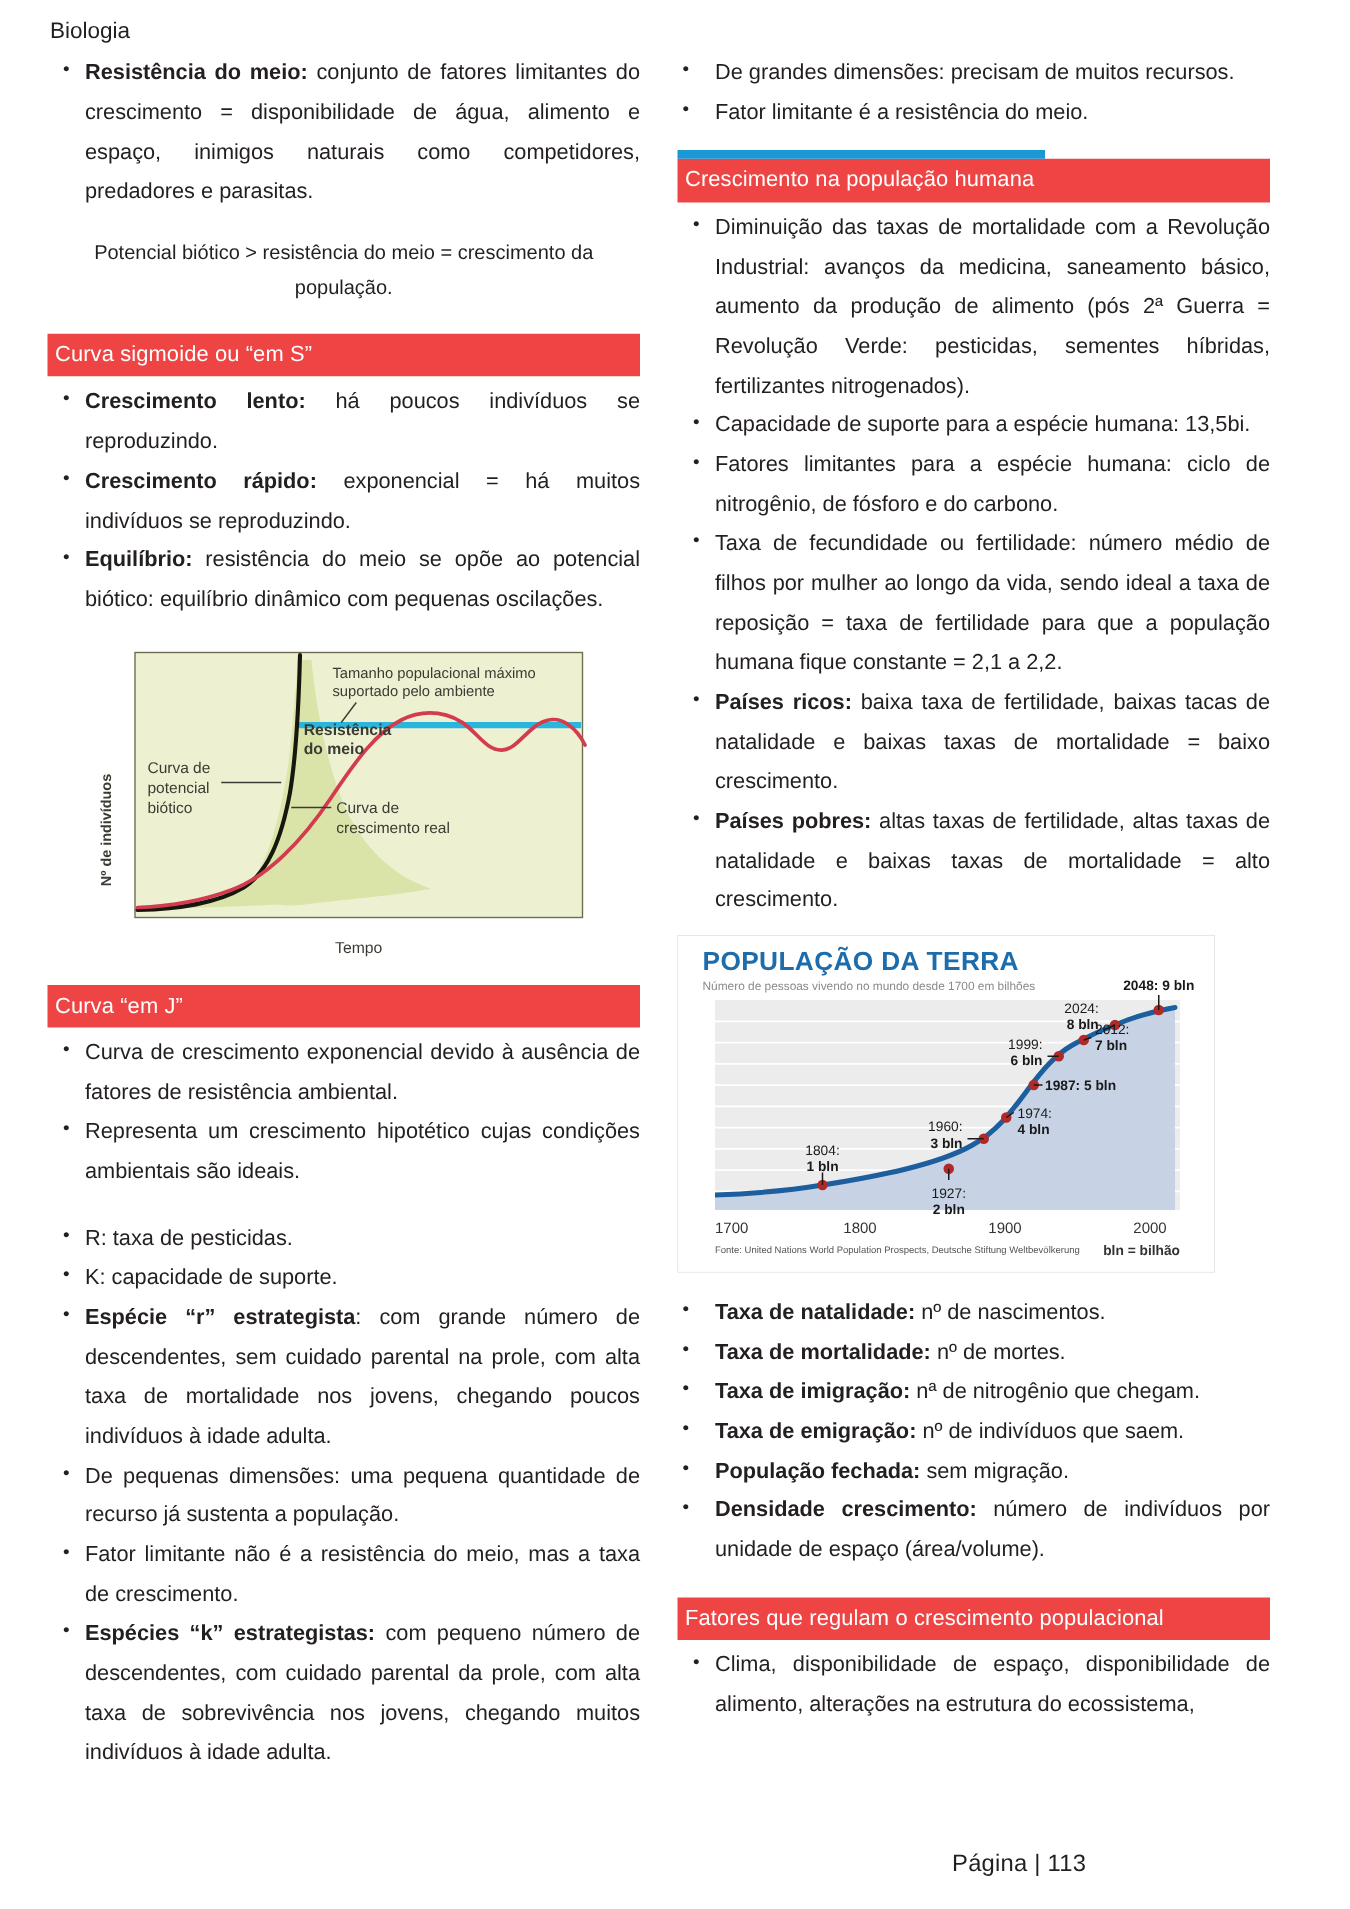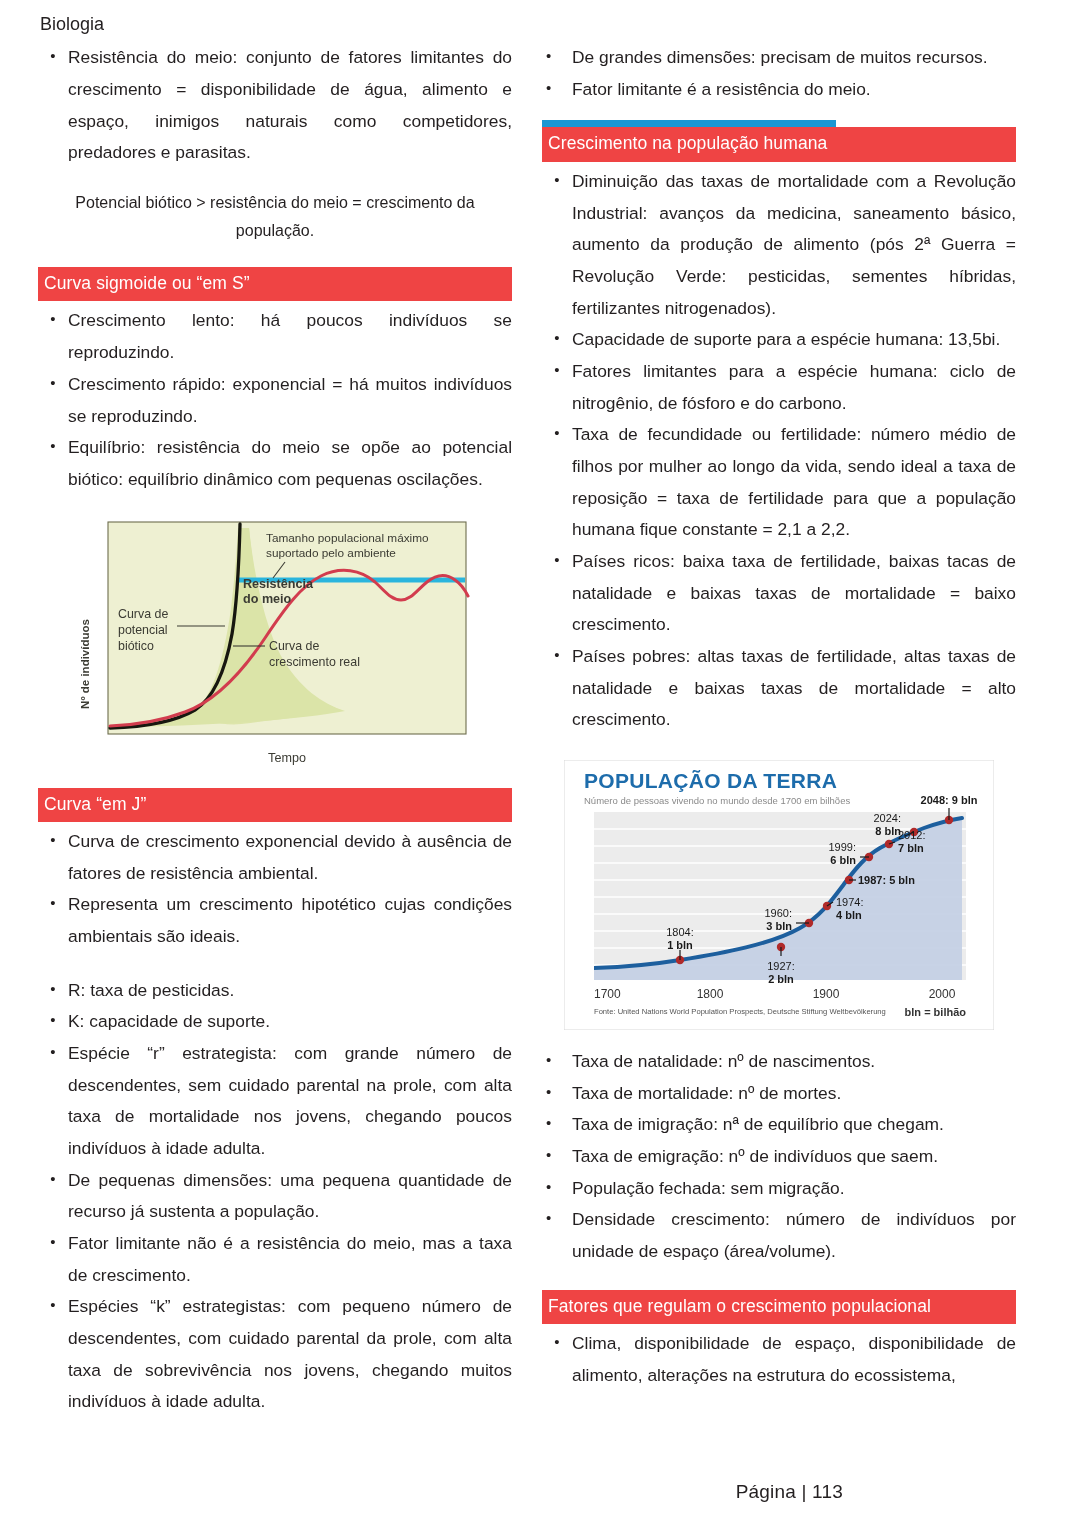--- a/index.html
+++ b/index.html
@@ -98,43 +98,43 @@
     padding-left: 4px;
   }
   .bullet-row .btxt {
     flex: 1 1 auto;
     text-align: justify;
     text-justify: inter-word;
   }
   .bullet-row.nojust .btxt {
     text-align: left;
   }
-  b, strong { font-weight: 400; }
+  b, strong { font-weight: 700; }
   .spacer-md { height: 22px; }
 
   
   .fig-sigmoid {
     margin: 18px 0 16px 0;
     display: flex;
     justify-content: center;
   }
   .fig-sigmoid svg { display: block; }
 
   
   .fig-pop {
-    margin: 24px 0 16px 0;
+    margin: 12px 0 16px 0;
     display: flex;
-    justify-content: center;
+    justify-content: flex-start;
   }
   .fig-pop svg { display: block; }
 
   
   .footer {
     position: absolute;
-    right: 48px;
+    right: 22px;
     bottom: 24px;
     font-size: 19px;
     color: #231f20;
     letter-spacing: 0.2px;
   }
 </style>
 </head>
 <body>
 
 <div class="page">
@@ -405,21 +405,21 @@
       <div class="bullet-row nojust tight">
         <span class="dot">•</span>
         <span class="btxt"><b>Taxa de natalidade:</b><span> nº de nascimentos.</span></span>
       </div>
       <div class="bullet-row nojust tight">
         <span class="dot">•</span>
         <span class="btxt"><b>Taxa de mortalidade:</b><span> nº de mortes.</span></span>
       </div>
       <div class="bullet-row nojust tight">
         <span class="dot">•</span>
-        <span class="btxt"><b>Taxa de imigração:</b><span> nª de equilíbrio que chegam.</span></span>
+        <span class="btxt"><b>Taxa de imigração:</b><span> nª de nitrogênio que chegam.</span></span>
       </div>
       <div class="bullet-row nojust tight">
         <span class="dot">•</span>
         <span class="btxt"><b>Taxa de emigração:</b><span> nº de indivíduos que saem.</span></span>
       </div>
       <div class="bullet-row nojust tight">
         <span class="dot">•</span>
         <span class="btxt"><b>População fechada:</b><span> sem migração.</span></span>
       </div>
       <div class="bullet-row tight">

